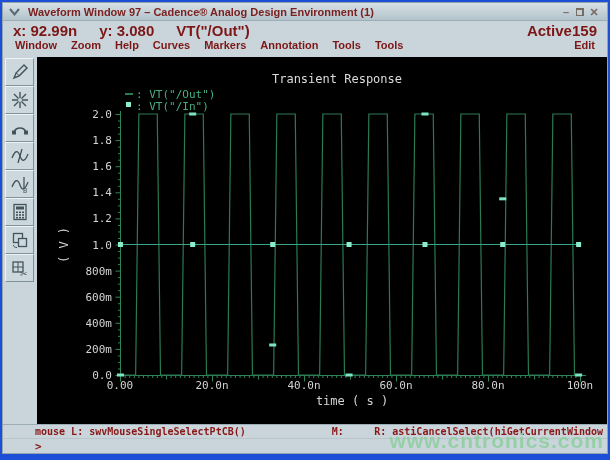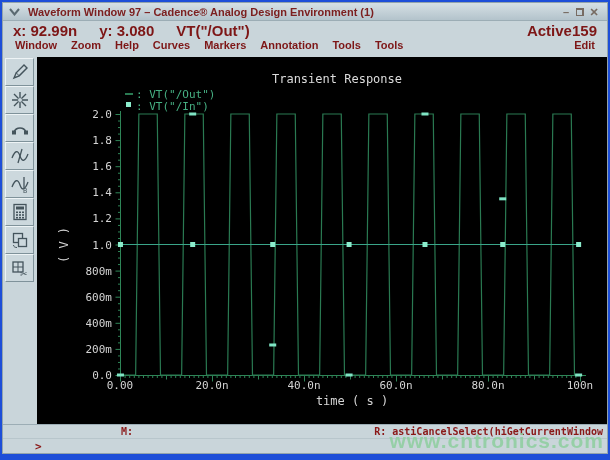--- a/index.html
+++ b/index.html
@@ -330,20 +330,21 @@
             <rect x="214.22" y="185" width="5" height="5" fill="#8ceccc"></rect>
             <rect x="290.5799999999999" y="185" width="5" height="5" fill="#8ceccc"></rect>
             <rect x="366.47999999999996" y="185" width="5" height="5" fill="#8ceccc"></rect>
             <rect x="444.21999999999997" y="185" width="5" height="5" fill="#8ceccc"></rect>
             <rect x="520.12" y="185" width="5" height="5" fill="#8ceccc"></rect>
           </svg>
       </div>
     </div>
 
     <div class="statusbar">
+      <span><span>mouse L:</span> <span>swvMouseSingleSelectPtCB()</span></span>
       <span class="mlabel">M:</span>
       <span class="right">R: astiCancelSelect(hiGetCurrentWindow</span>
     </div>
     <div class="promptbar">
       <span>&gt;</span>
     </div>
 
     <div class="watermark">www.cntronics.com</div>
   </div>
 </div>

